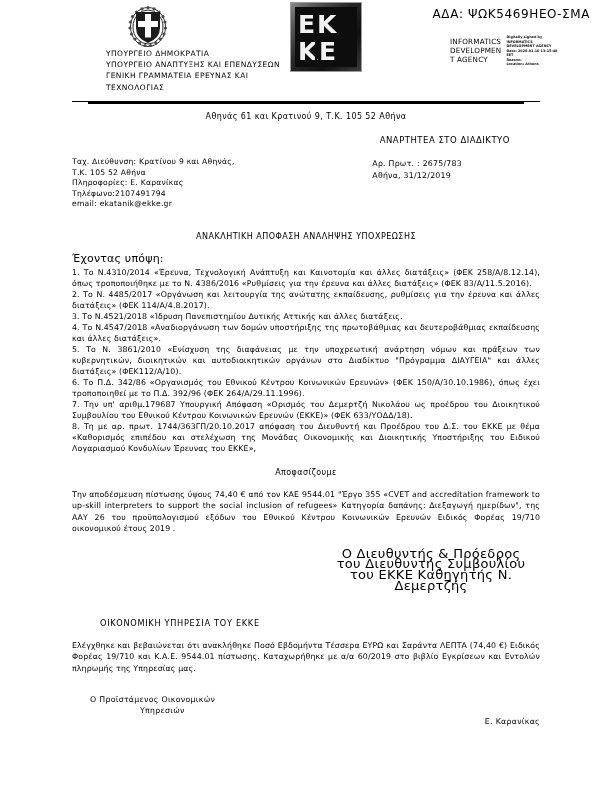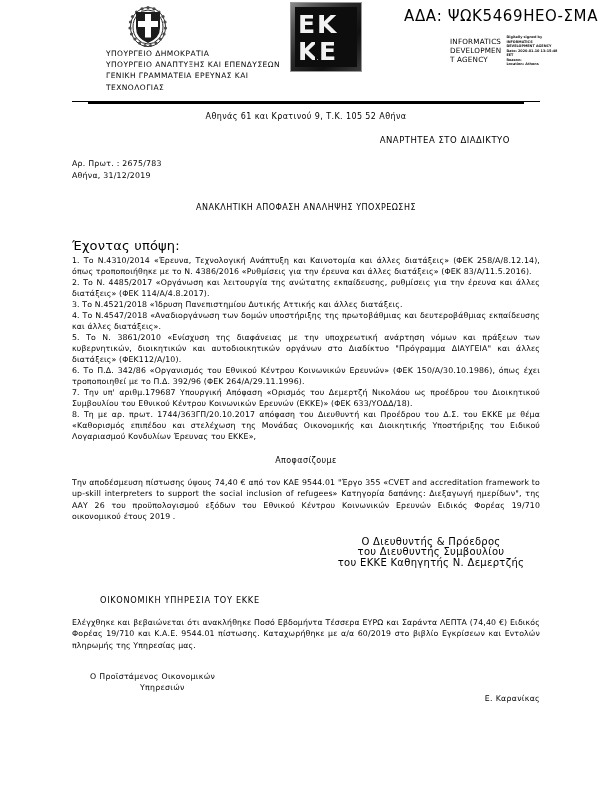--- a/index.html
+++ b/index.html
@@ -20,22 +20,22 @@
     width: 612px;
     height: 792px;
     box-sizing: border-box;
     padding: 0 72px;
   }
 
   
   .ada-line {
     position: absolute;
     top: 7px;
-    right: 14px;
-    font-size: 15px;
+    right: 22px;
+    font-size: 12px;
     letter-spacing: 0.6px;
     white-space: nowrap;
   }
 
   .header-row {
     position: relative;
     height: 96px;
   }
 
   
@@ -166,22 +166,22 @@
   
   .doc-subject {
     text-align: center;
     font-size: 8px;
     letter-spacing: 0.5px;
     margin-top: 22px;
   }
 
   
   .body-intro {
-    font-size: 13px;
-    margin-top: 26px;
+    font-size: 11px;
+    margin-top: 11px;
     letter-spacing: 0.2px;
   }
   ol.clauses {
     list-style: none;
     margin: 2px 0 0 0;
     padding: 0;
   }
   ol.clauses li {
     font-size: 7.8px;
     line-height: 11px;
@@ -201,21 +201,21 @@
     line-height: 11.4px;
     text-align: justify;
     letter-spacing: 0.15px;
     margin-top: 12px;
   }
 
   
   .sig-block-1 {
     margin-top: 14px;
     text-align: center;
-    font-size: 10px;
+    font-size: 13px;
     line-height: 10.8px;
     letter-spacing: 0.3px;
     padding-left: 250px;
   }
 
   
   .fin-heading {
     margin-top: 26px;
     font-size: 8.2px;
     letter-spacing: 0.7px;
@@ -325,20 +325,27 @@
 
   <div class="rule-wrap">
     <div class="rule-thin"></div>
     <div class="rule-thick"></div>
   </div>
   <div class="address-line">Αθηνάς 61 και Κρατινού 9, Τ.Κ. 105 52 Αθήνα</div>
 
   <div class="anartitea">ΑΝΑΡΤΗΤΕΑ ΣΤΟ ΔΙΑΔΙΚΤΥΟ</div>
 
   <div class="contact-block">
+    <div class="contact-left">
+      <div>Ταχ. Διεύθυνση: Κρατίνου 9 και Αθηνάς,</div>
+      <div>Τ.Κ. 105 52 Αθήνα</div>
+      <div>Πληροφορίες: Ε. Καρανίκας</div>
+      <div>Τηλέφωνο:2107491794</div>
+      <div>email: ekatanik@ekke.gr</div>
+    </div>
     <div class="contact-right">
       <div>Αρ. Πρωτ. : 2675/783</div>
       <div>Αθήνα, 31/12/2019</div>
     </div>
   </div>
 
   <div class="doc-subject">ΑΝΑΚΛΗΤΙΚΗ ΑΠΟΦΑΣΗ ΑΝΑΛΗΨΗΣ ΥΠΟΧΡΕΩΣΗΣ</div>
 
   <div class="body-intro">Έχοντας υπόψη:</div>
 

